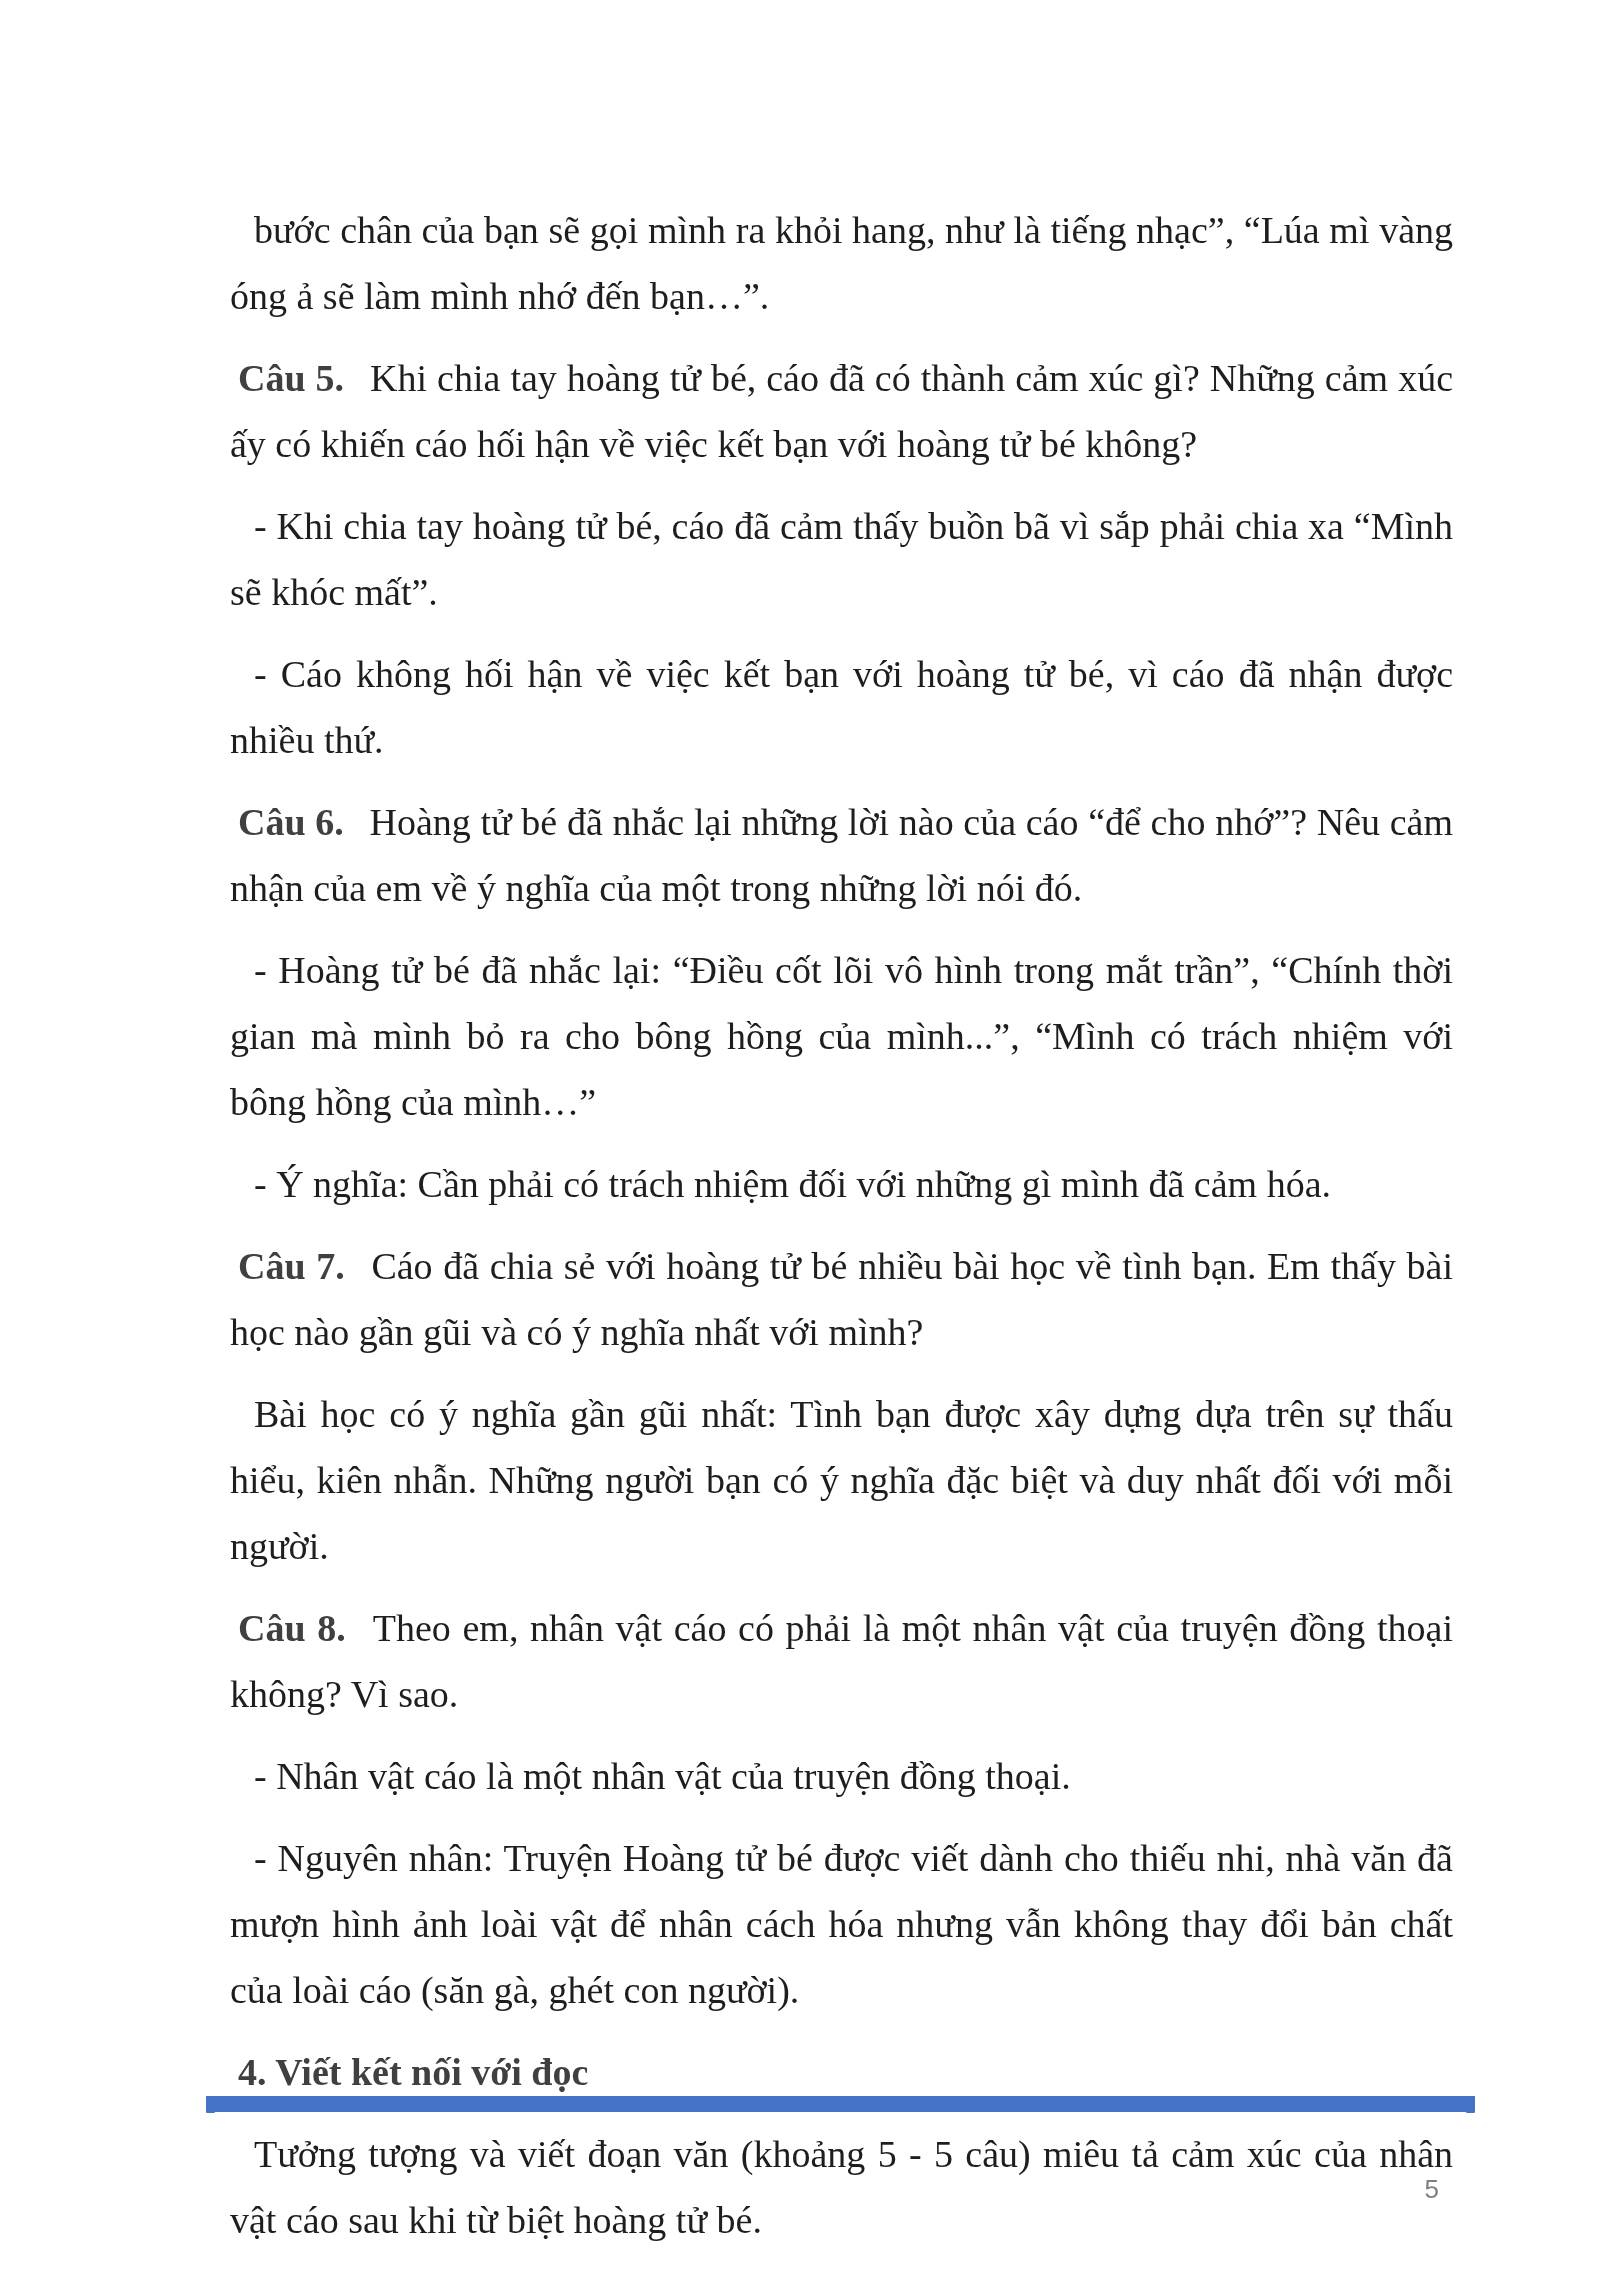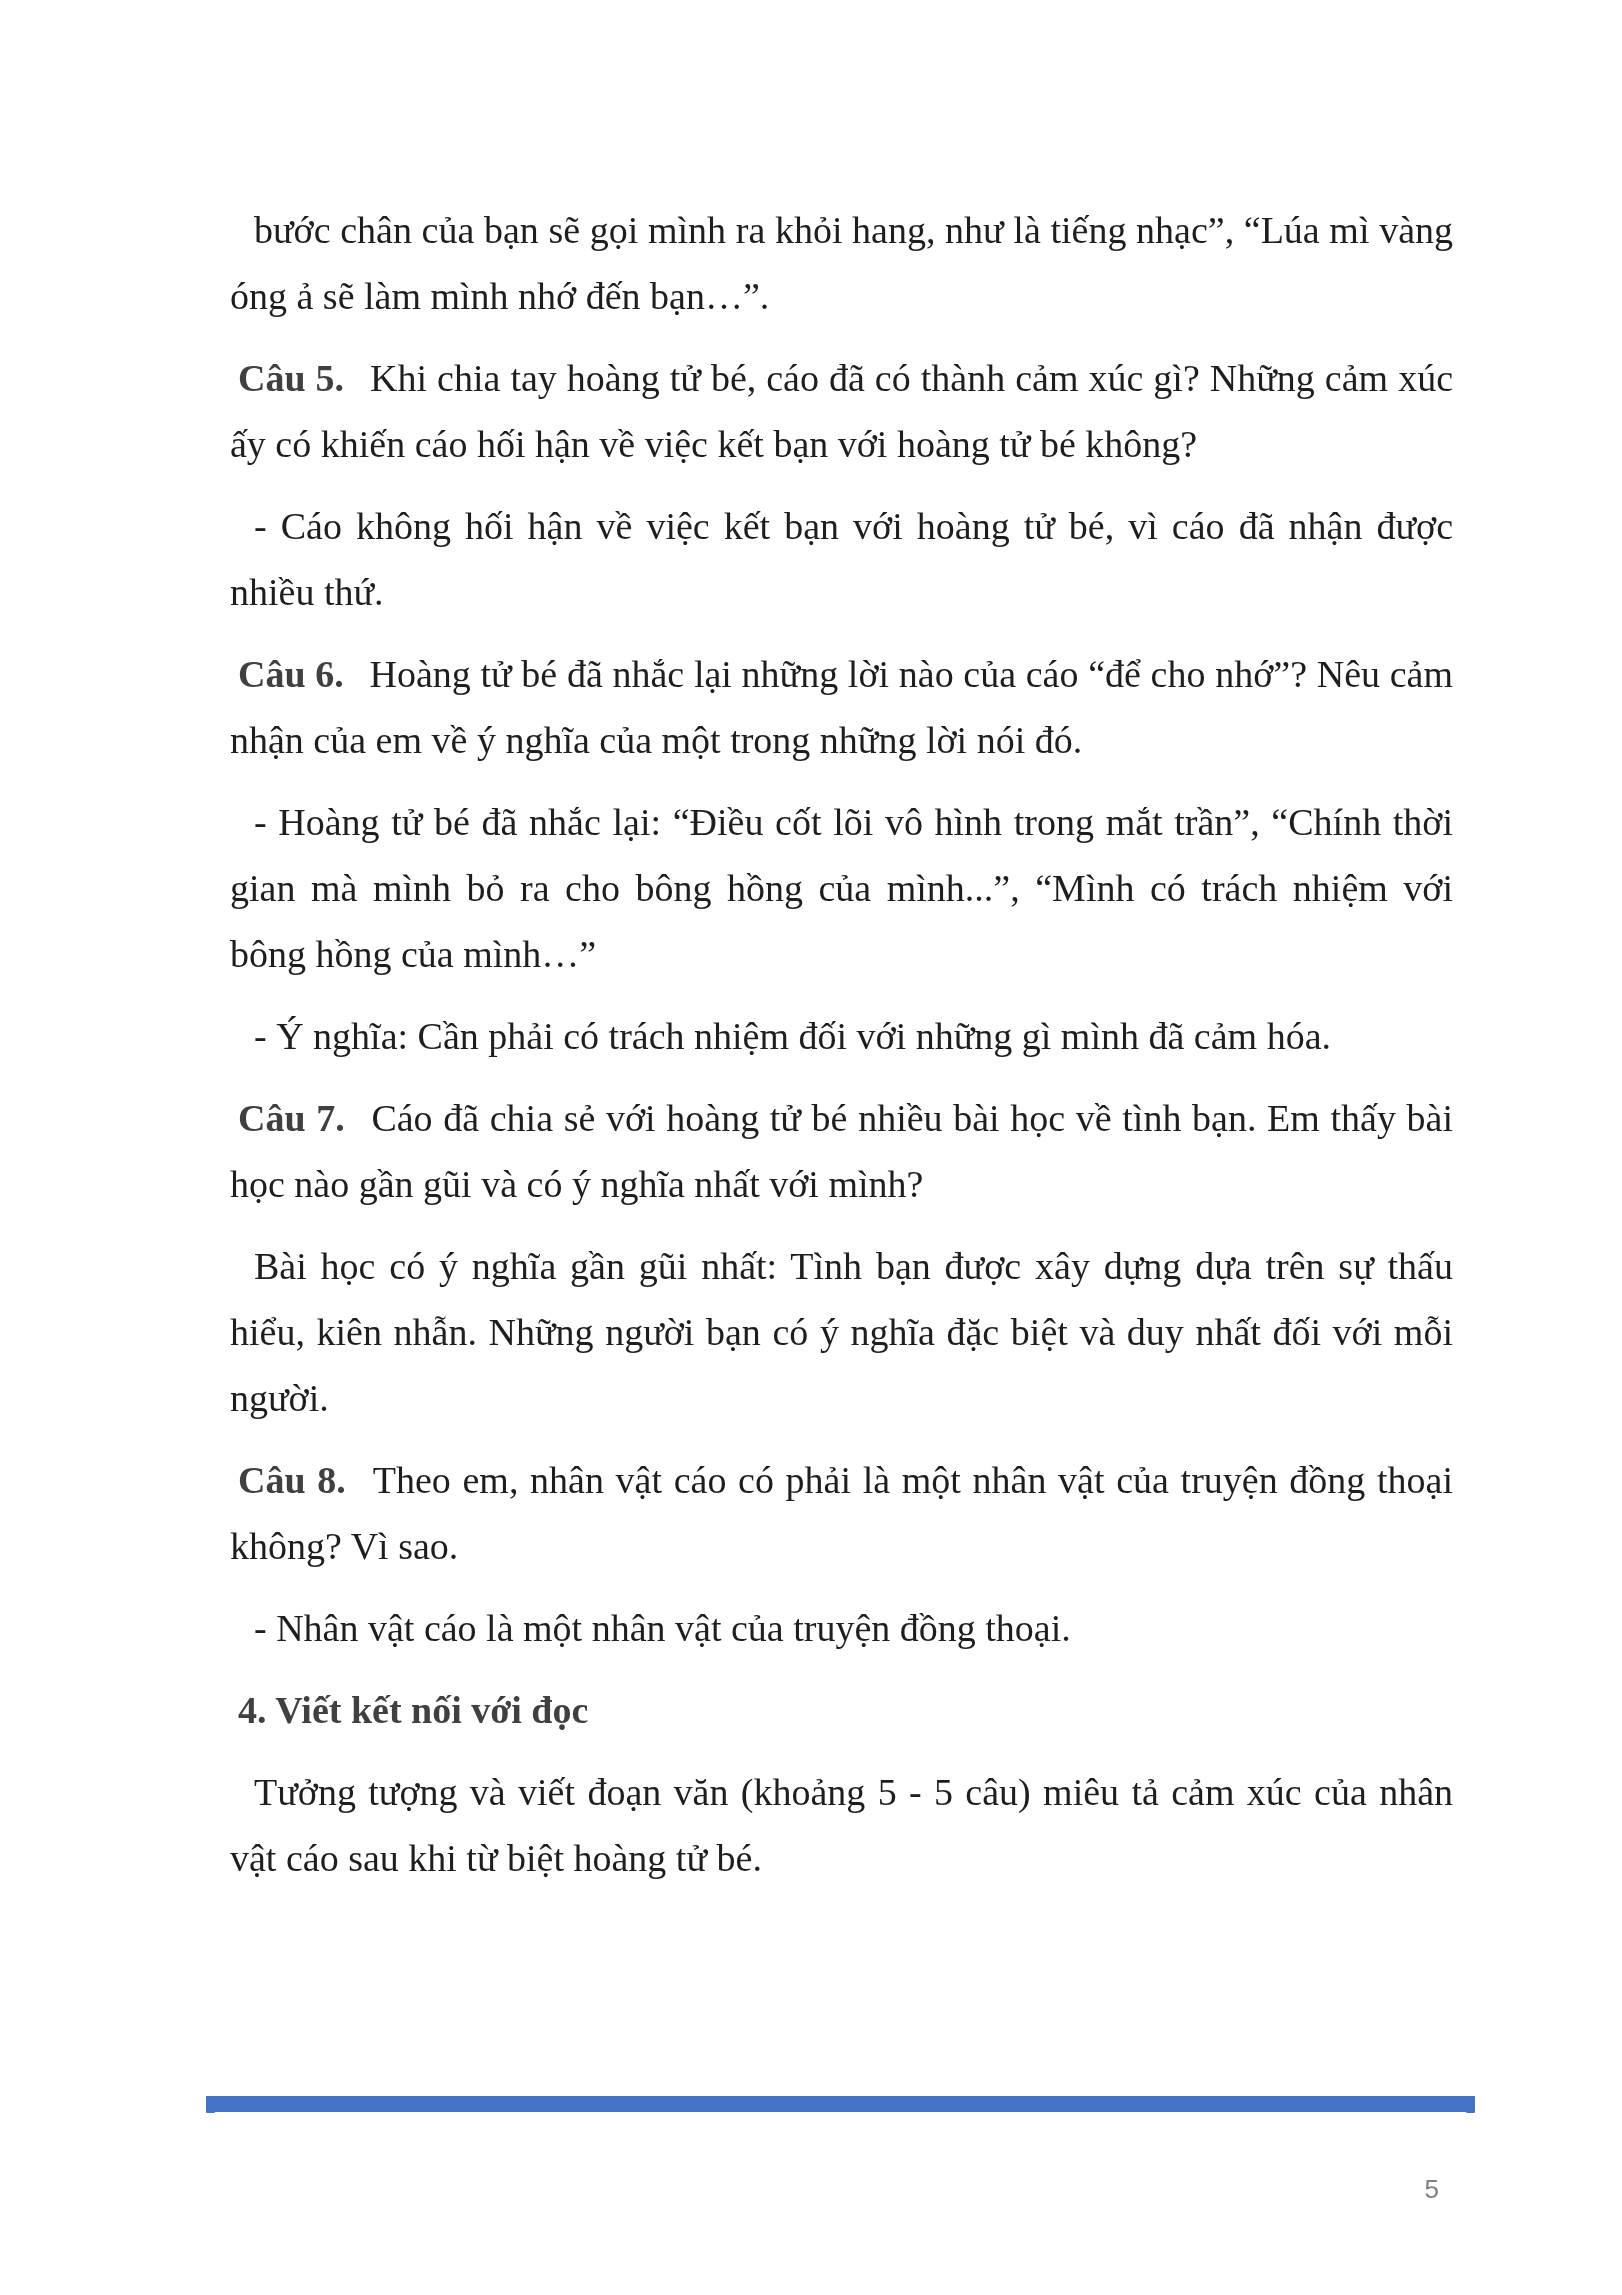--- a/index.html
+++ b/index.html
@@ -59,28 +59,30 @@
     font-family: "Liberation Sans", sans-serif;
   }
 </style>
 </head>
 <body>
 
 <div class="page">
   <div class="content">
     <p class="para"><b></b><span>bước chân của bạn sẽ gọi mình ra khỏi hang, như là tiếng nhạc”, “Lúa mì vàng óng ả sẽ làm mình nhớ đến bạn…”.</span></p>
     <p class="para"><b>Câu 5.</b><span> Khi chia tay hoàng tử bé, cáo đã có thành cảm xúc gì? Những cảm xúc ấy có khiến cáo hối hận về việc kết bạn với hoàng tử bé không?</span></p>
+    <p class="para"><b></b><span>- Khi chia tay hoàng tử bé, cáo đã cảm thấy buồn bã vì sắp phải chia xa “Mình sẽ khóc mất”.</span></p>
     <p class="para"><b></b><span>- Cáo không hối hận về việc kết bạn với hoàng tử bé, vì cáo đã nhận được nhiều thứ.</span></p>
     <p class="para"><b>Câu 6.</b><span> Hoàng tử bé đã nhắc lại những lời nào của cáo “để cho nhớ”? Nêu cảm nhận của em về ý nghĩa của một trong những lời nói đó.</span></p>
     <p class="para"><b></b><span>- Hoàng tử bé đã nhắc lại: “Điều cốt lõi vô hình trong mắt trần”, “Chính thời gian mà mình bỏ ra cho bông hồng của mình...”, “Mình có trách nhiệm với bông hồng của mình…”</span></p>
     <p class="para"><b></b><span>- Ý nghĩa: Cần phải có trách nhiệm đối với những gì mình đã cảm hóa.</span></p>
     <p class="para"><b>Câu 7.</b><span> Cáo đã chia sẻ với hoàng tử bé nhiều bài học về tình bạn. Em thấy bài học nào gần gũi và có ý nghĩa nhất với mình?</span></p>
     <p class="para"><b></b><span>Bài học có ý nghĩa gần gũi nhất: Tình bạn được xây dựng dựa trên sự thấu hiểu, kiên nhẫn. Những người bạn có ý nghĩa đặc biệt và duy nhất đối với mỗi người.</span></p>
     <p class="para"><b>Câu 8.</b><span> Theo em, nhân vật cáo có phải là một nhân vật của truyện đồng thoại không? Vì sao.</span></p>
     <p class="para"><b></b><span>- Nhân vật cáo là một nhân vật của truyện đồng thoại.</span></p>
+    <p class="para"><b></b><span>- Nguyên nhân: Truyện Hoàng tử bé được viết dành cho thiếu nhi, nhà văn đã mượn hình ảnh loài vật để nhân cách hóa nhưng vẫn không thay đổi bản chất của loài cáo (săn gà, ghét con người).</span></p>
     <p class="para"><b>4. Viết kết nối với đọc</b><span></span></p>
     <p class="para"><b></b><span>Tưởng tượng và viết đoạn văn (khoảng 5 - 5 câu) miêu tả cảm xúc của nhân vật cáo sau khi từ biệt hoàng tử bé.</span></p>
   </div>
 
   <div class="footer-line"></div>
   <div class="page-number">5</div>
 </div>
 
 
 </body></html>

